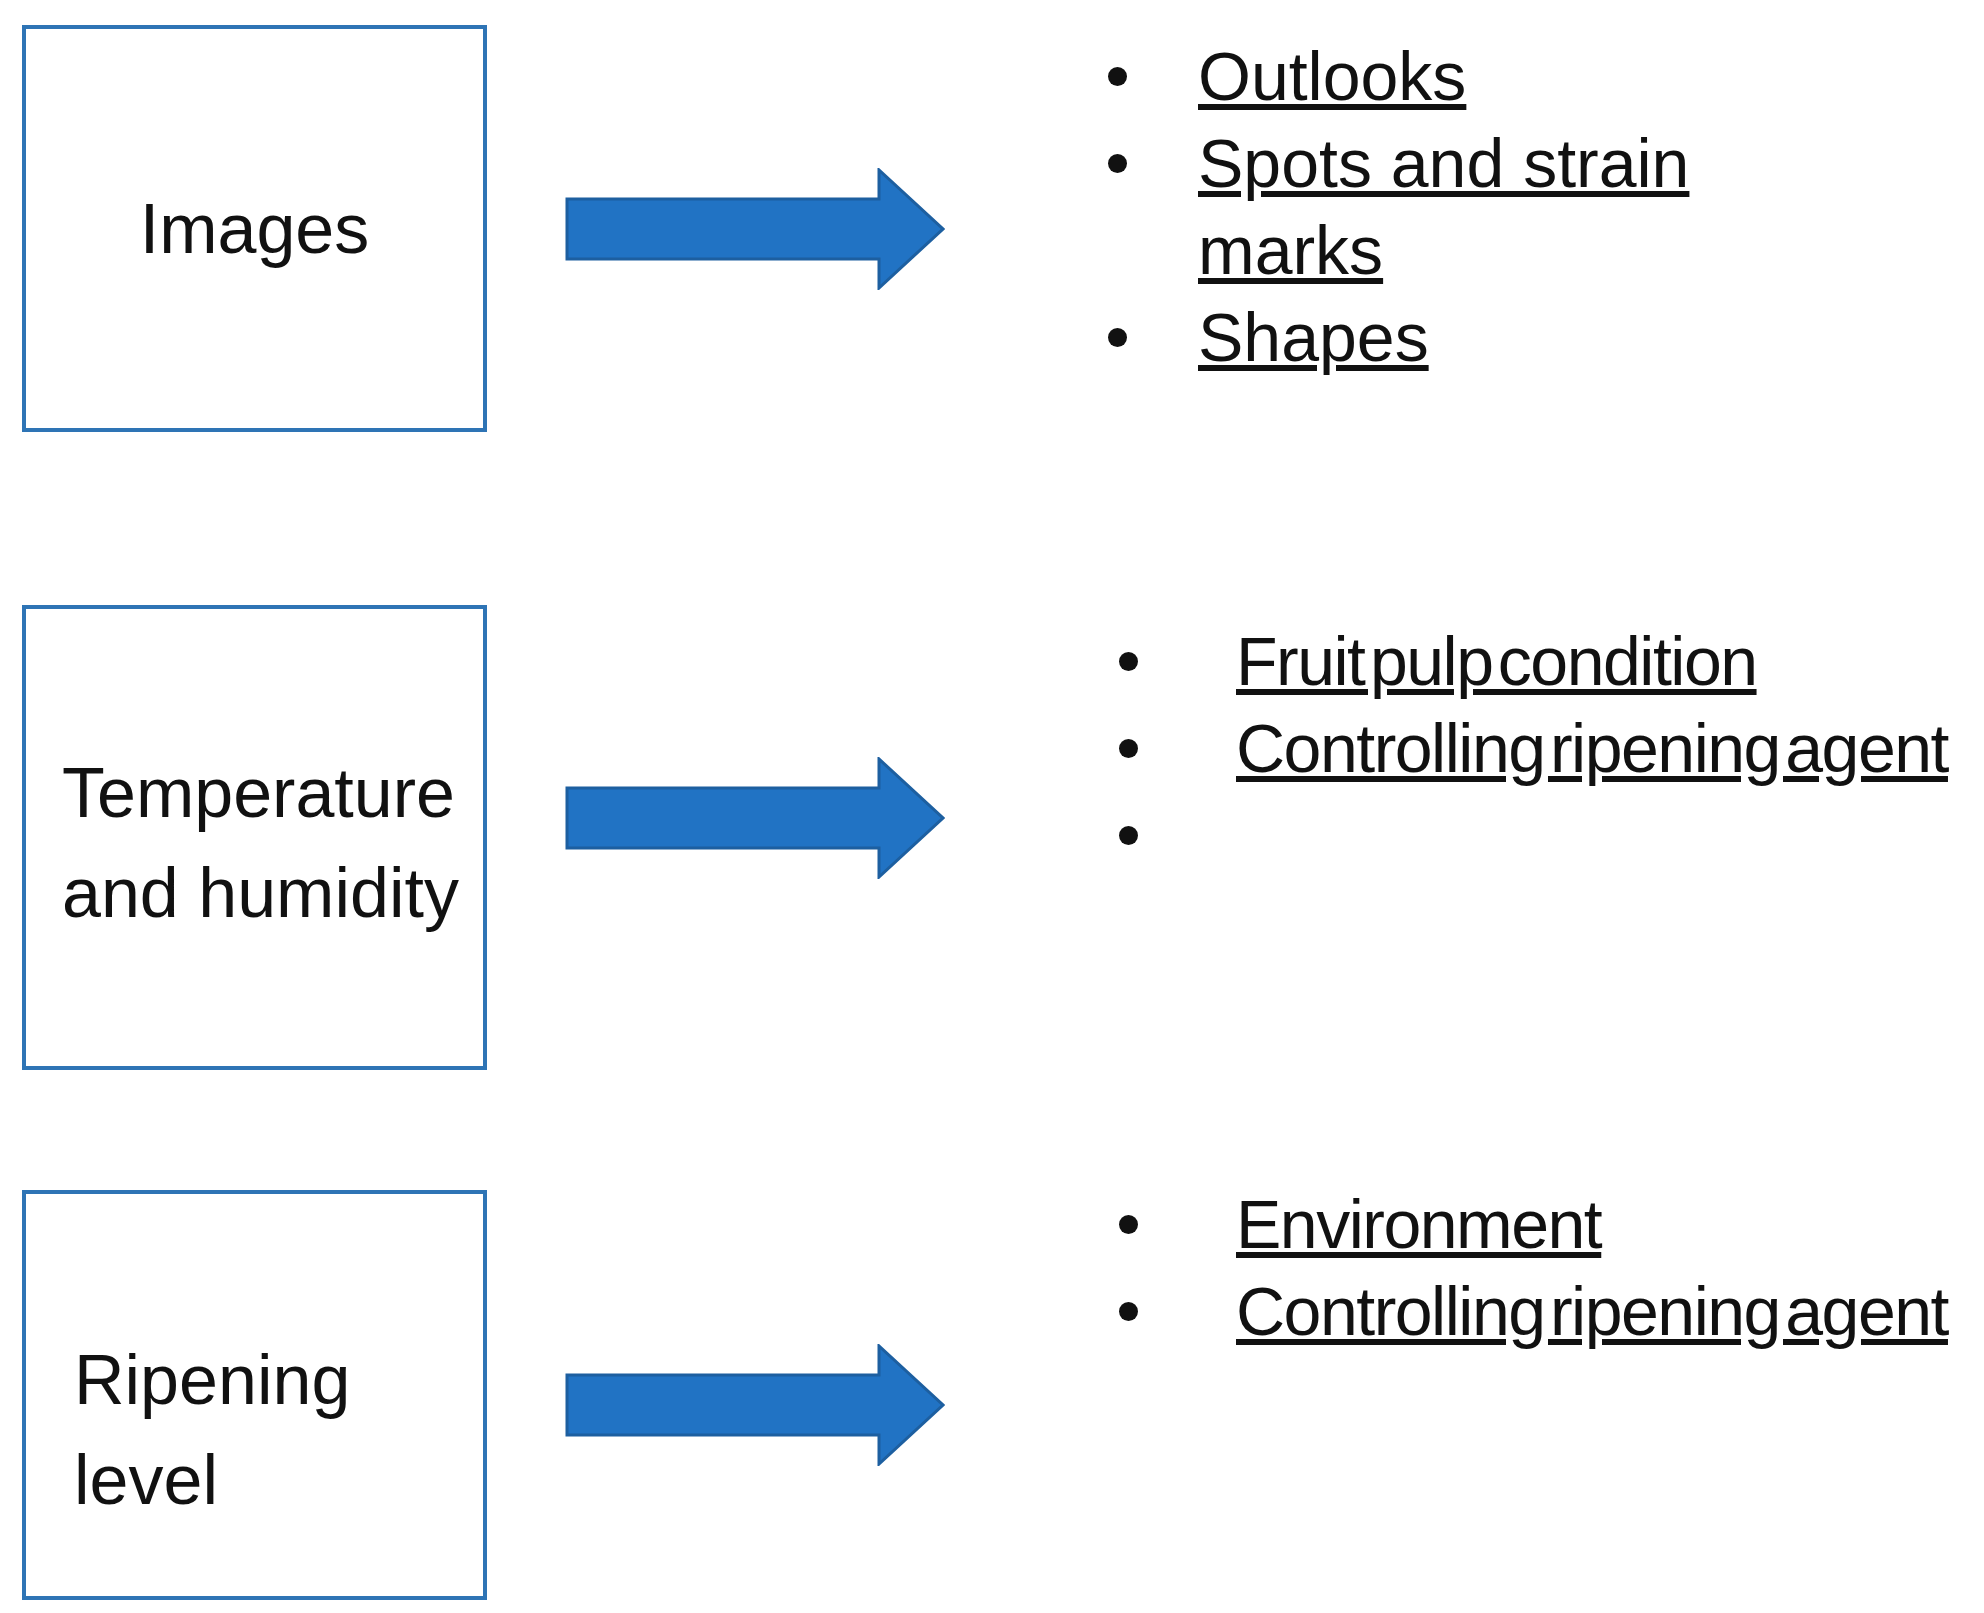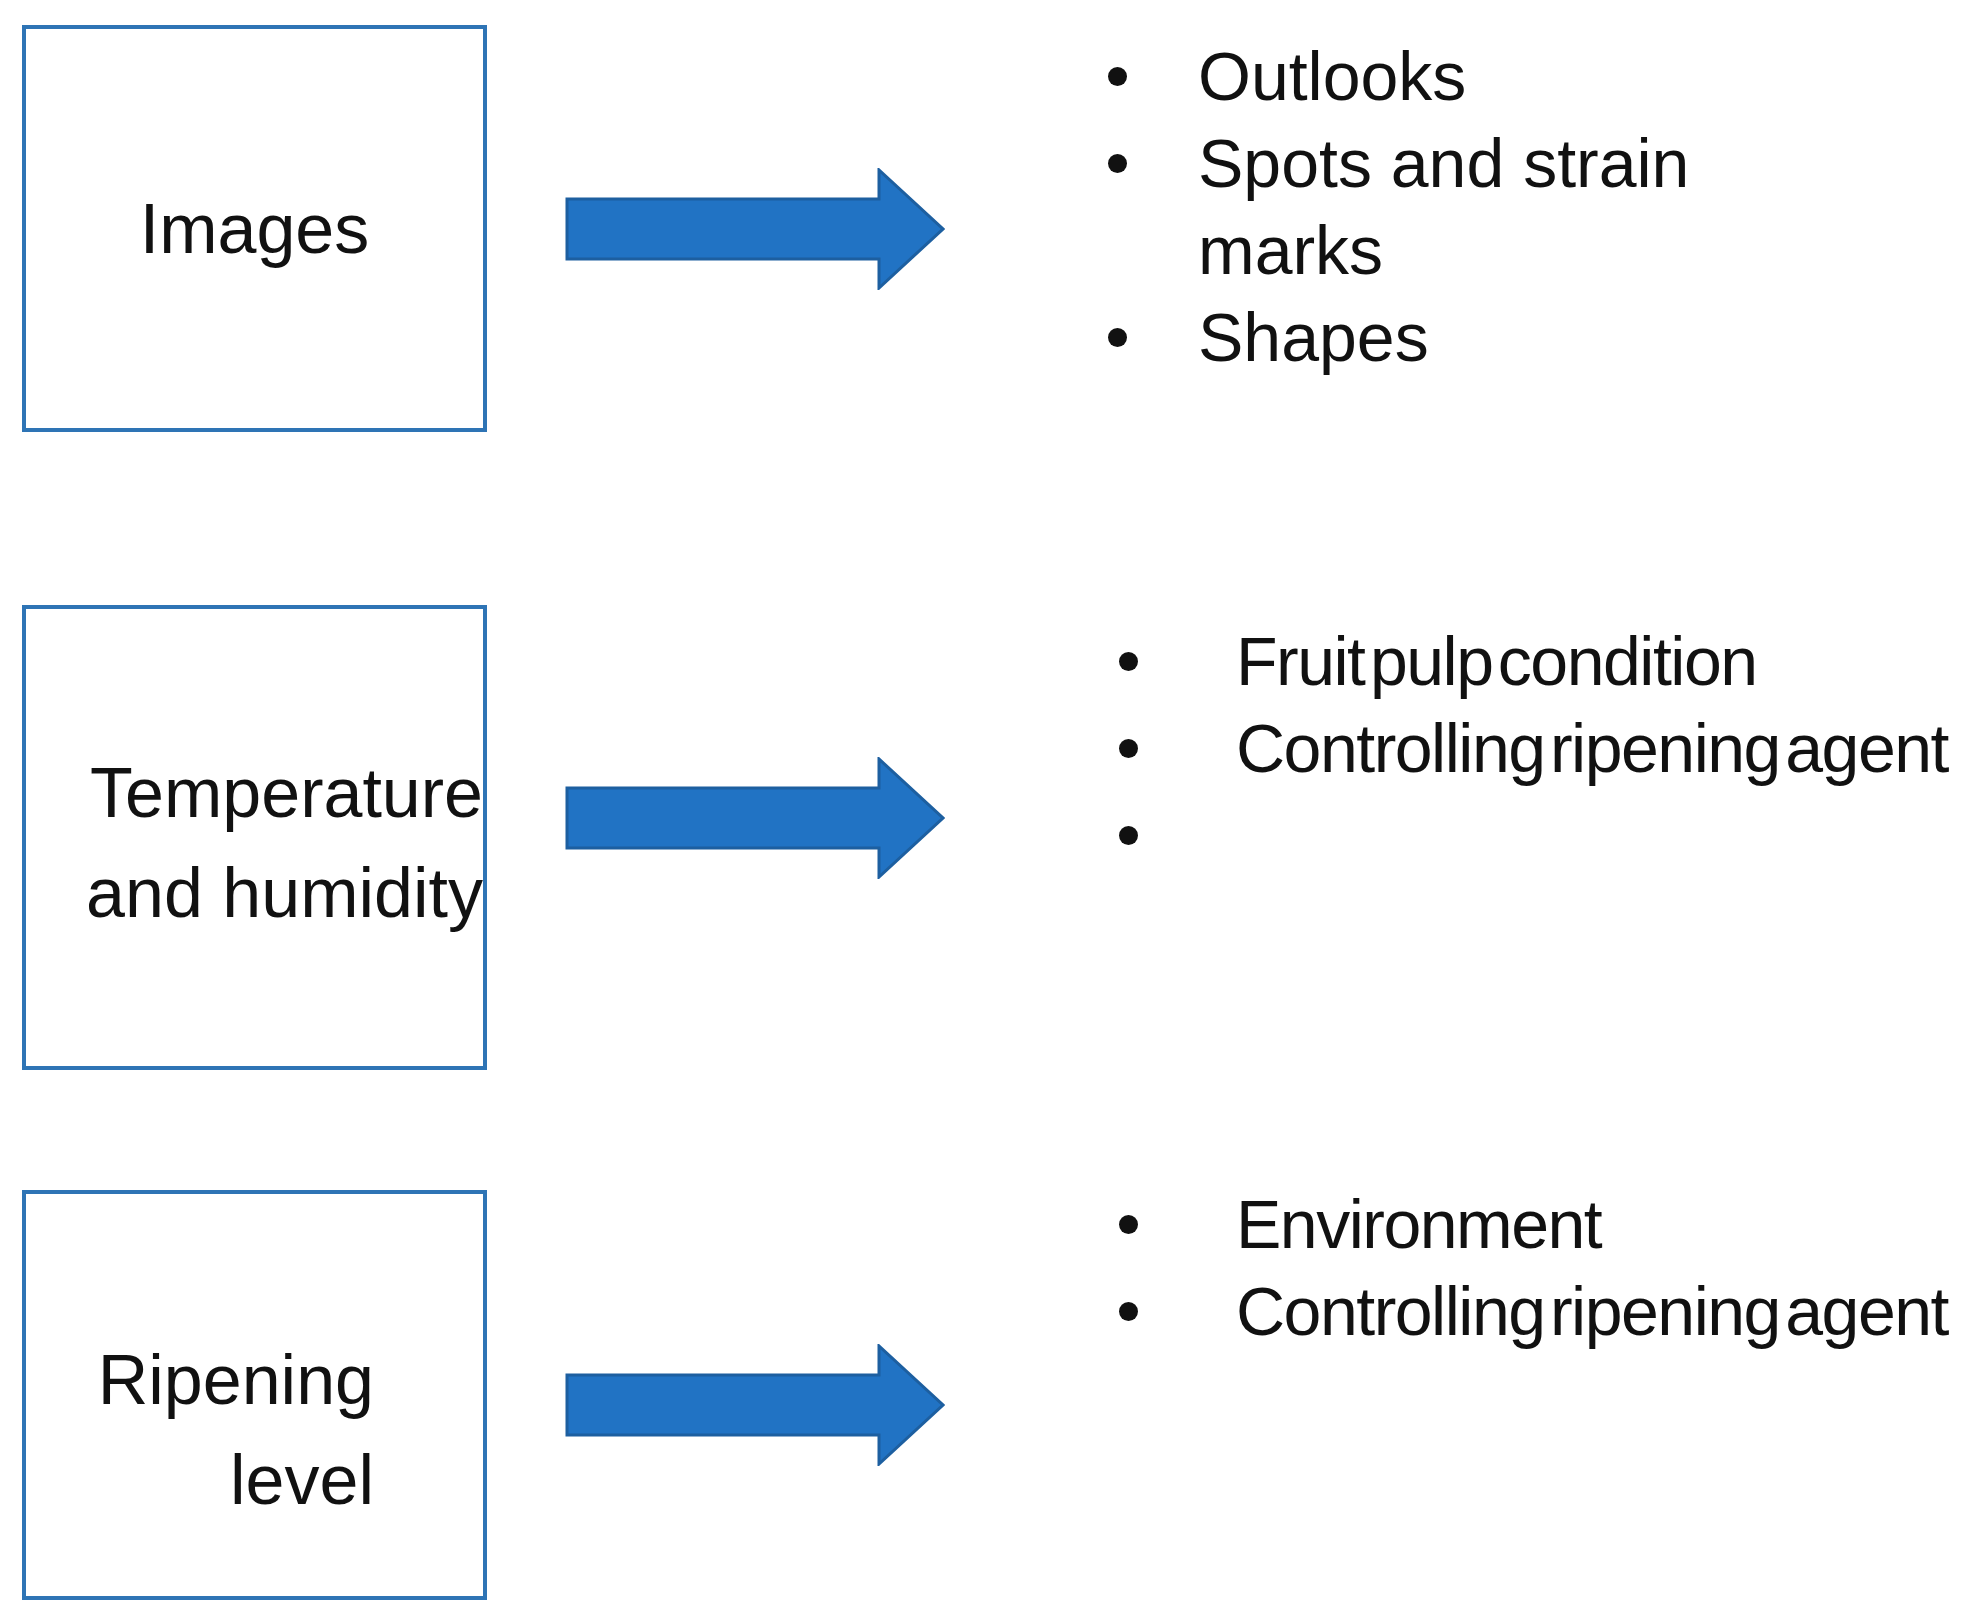--- a/index.html
+++ b/index.html
@@ -26,21 +26,20 @@
     background: #ffffff;
     display: flex;
     flex-direction: column;
     justify-content: center;
   }
   .box-label {
     font-size: 70px;
     line-height: 100px;
     color: #111111;
     letter-spacing: 0;
-    text-align: right;
   }
   .box1 { top: 25px;  width: 465px; height: 407px; align-items: center; }
   .box1 .box-label { text-align: center; }
   .box2 { top: 605px; width: 465px; height: 465px; padding: 10px 0 0 36px; }
   .box2 .box-label { width: 421px; }
   .box3 { top: 1190px; width: 465px; height: 410px; padding: 70px 0 0 48px; }
   .box3 .box-label { width: 300px; }
 
   
   .arrow {
@@ -63,20 +62,21 @@
   
   .blist {
     position: absolute;
     left: 1095px;
     margin: 0;
     padding: 0;
     list-style: none;
     font-size: 68px;
     line-height: 87px;
     color: #111111;
+    text-decoration: underline;
   }
   .blist li {
     display: flex;
     align-items: flex-start;
   }
   .dot {
     flex: 0 0 auto;
     width: 19px;
     height: 19px;
     border-radius: 50%;

